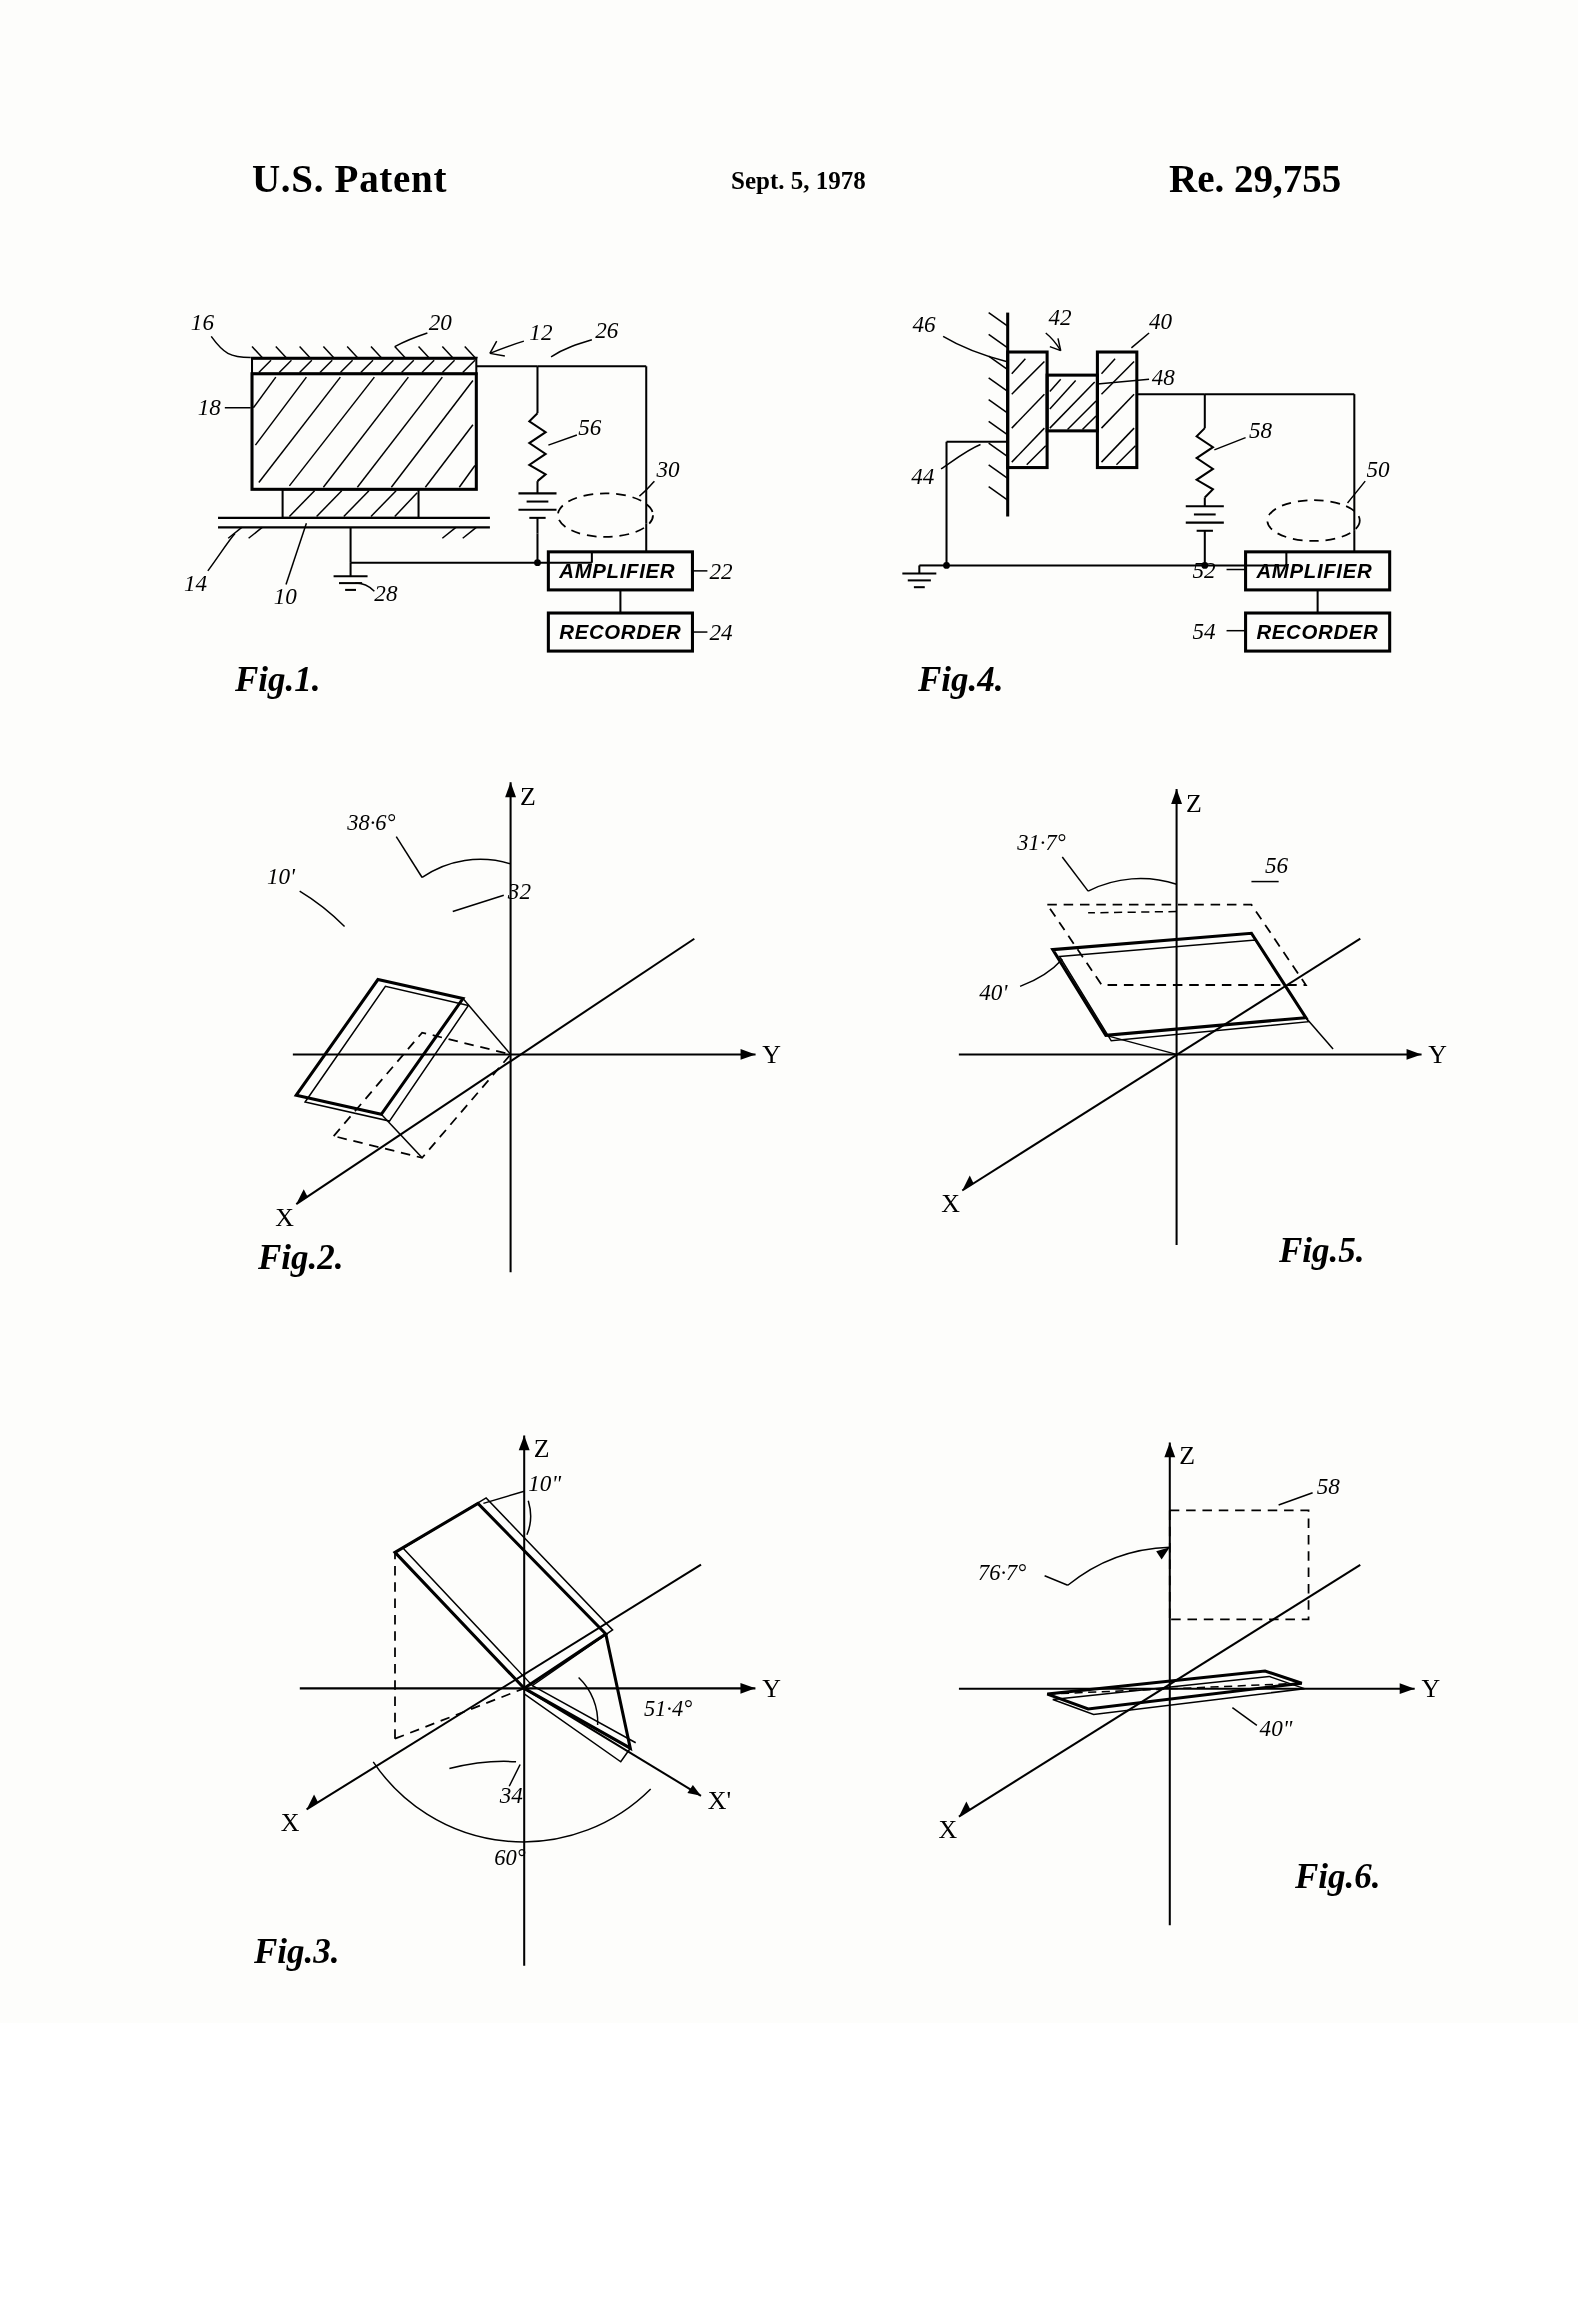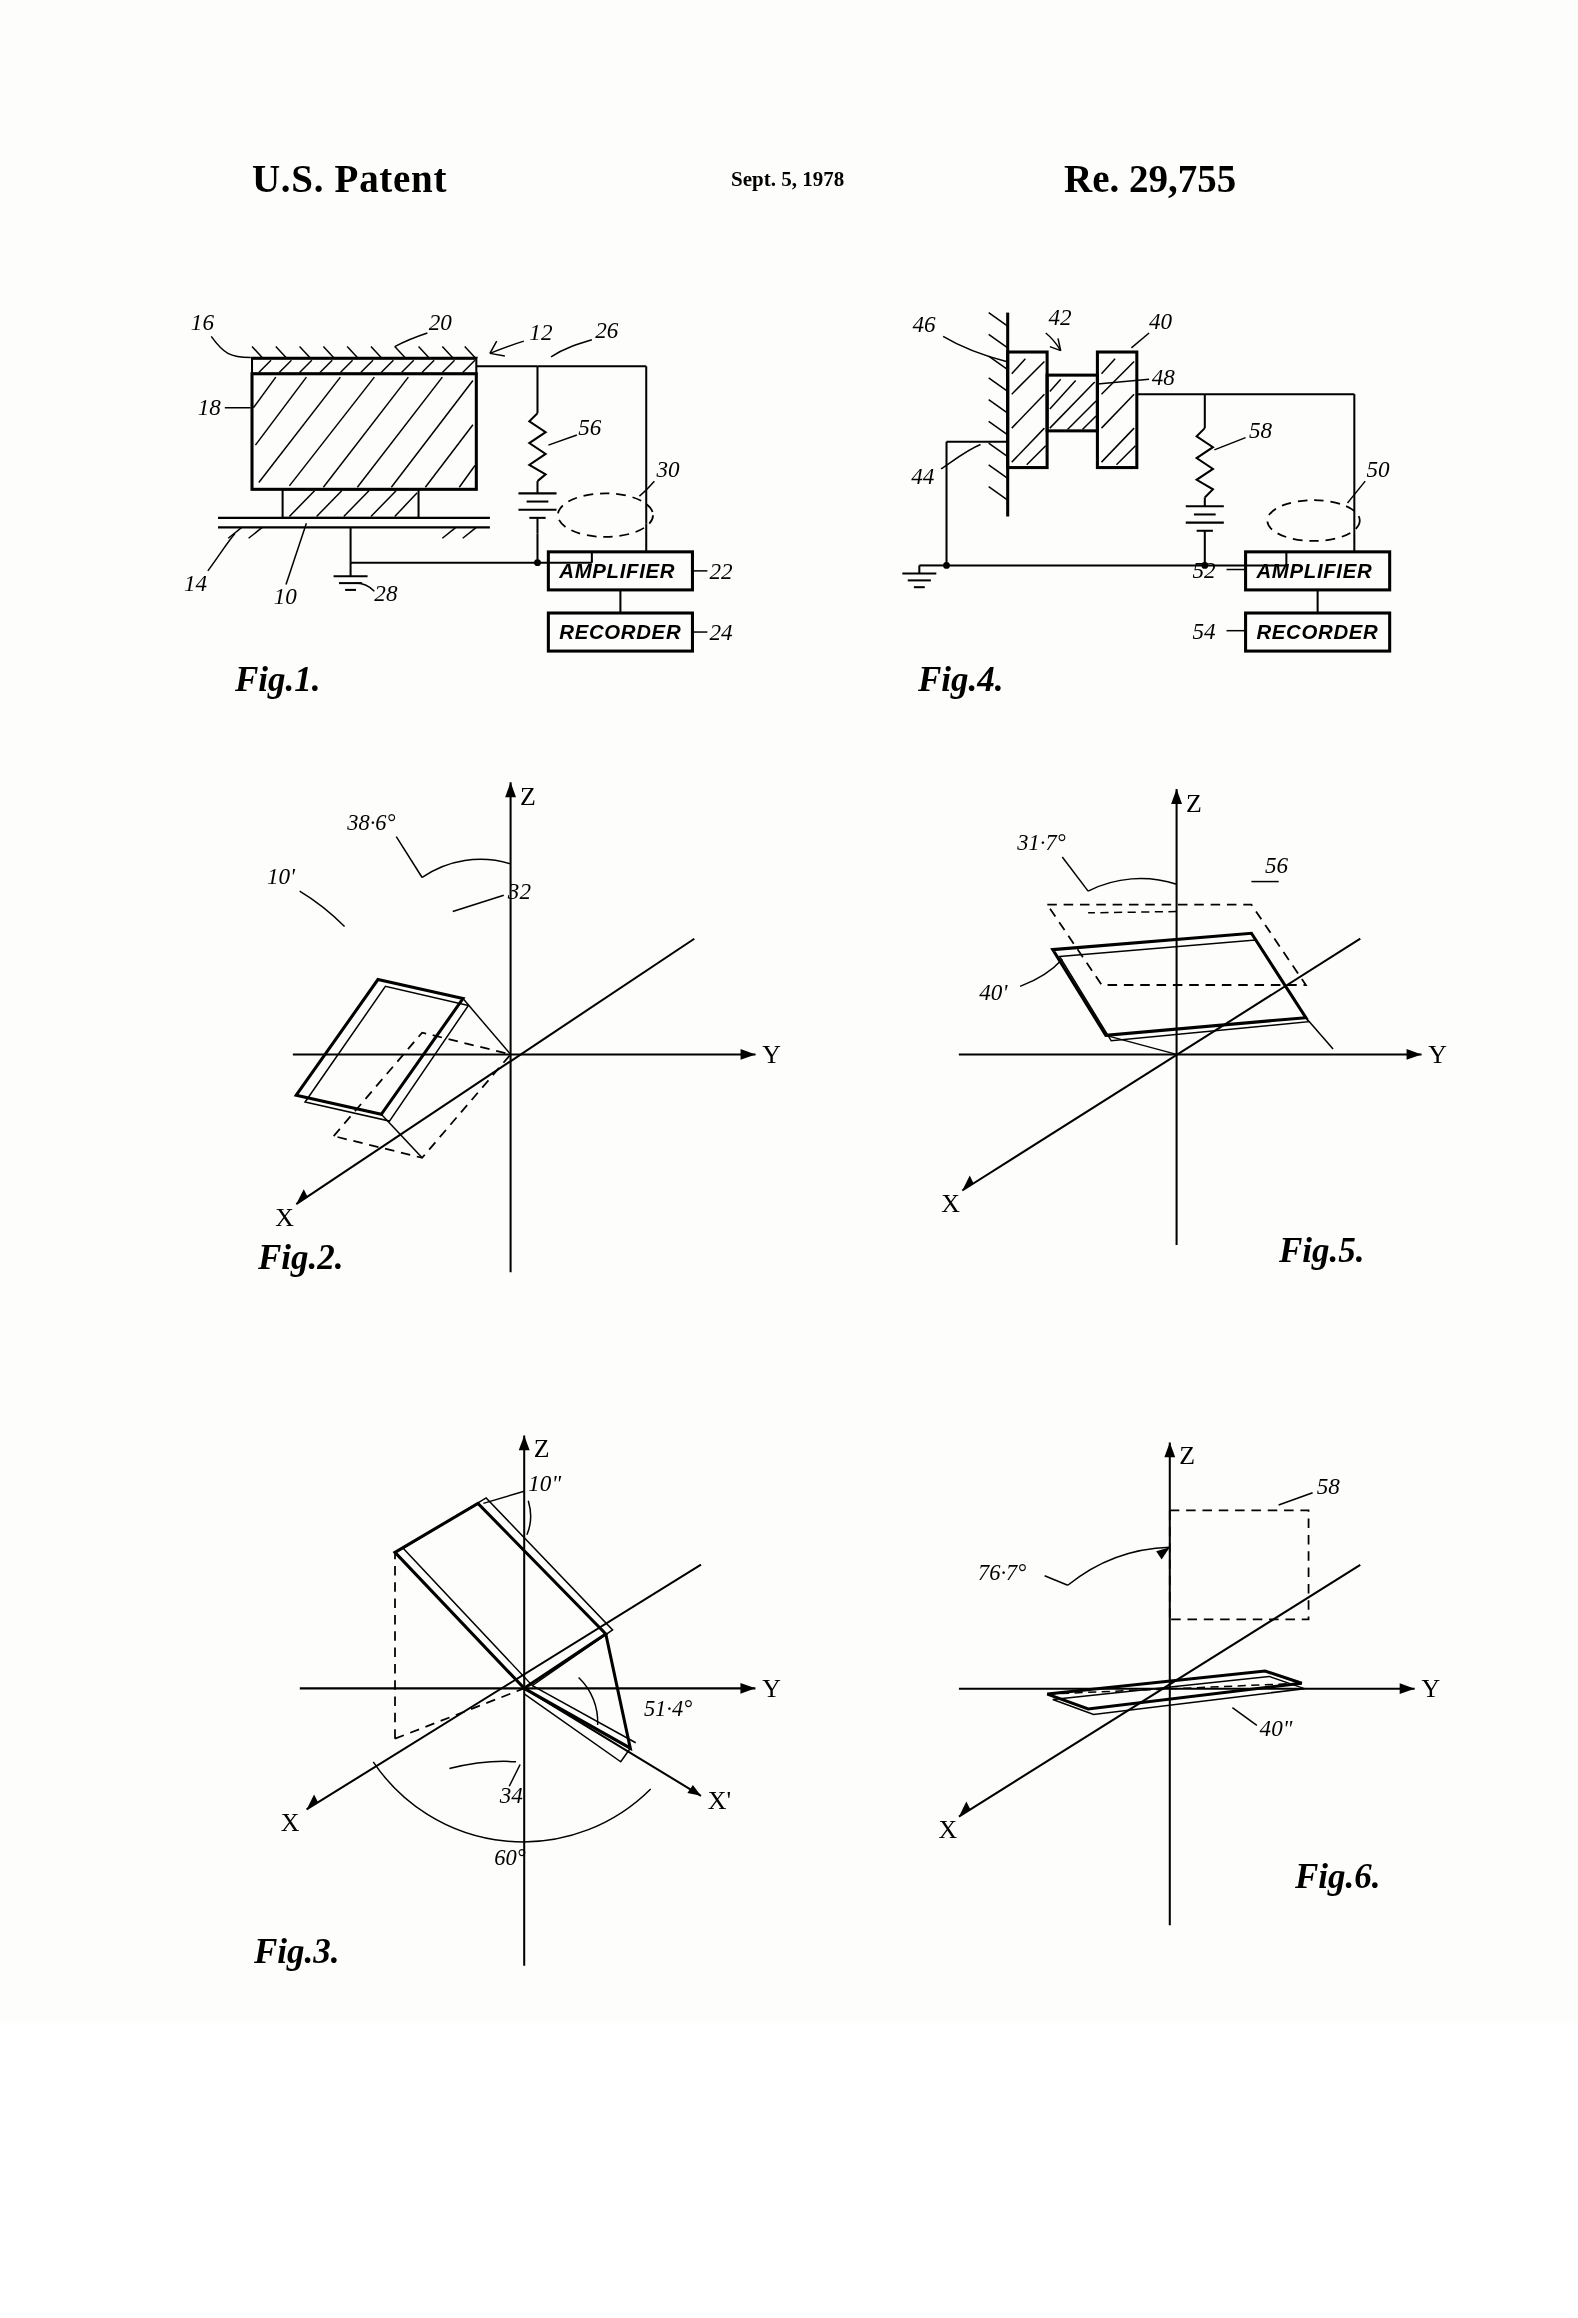--- a/index.html
+++ b/index.html
@@ -38,25 +38,25 @@
     font-weight: bold;
     font-size: 39px;
     letter-spacing: 0.7px;
   }
   .hdr-date {
     position: absolute;
     left: 731px;
     top: 11px;
     font-family: "Liberation Serif", serif;
     font-weight: bold;
-    font-size: 21px;
+    font-size: 25px;
   }
   .hdr-number {
     position: absolute;
-    left: 1064px;
+    left: 1169px;
     top: 0px;
     font-family: "Liberation Serif", serif;
     font-weight: bold;
     font-size: 39px;
   }
   
   .fig {
     position: absolute;
   }
   svg { display: block; overflow: visible; }

